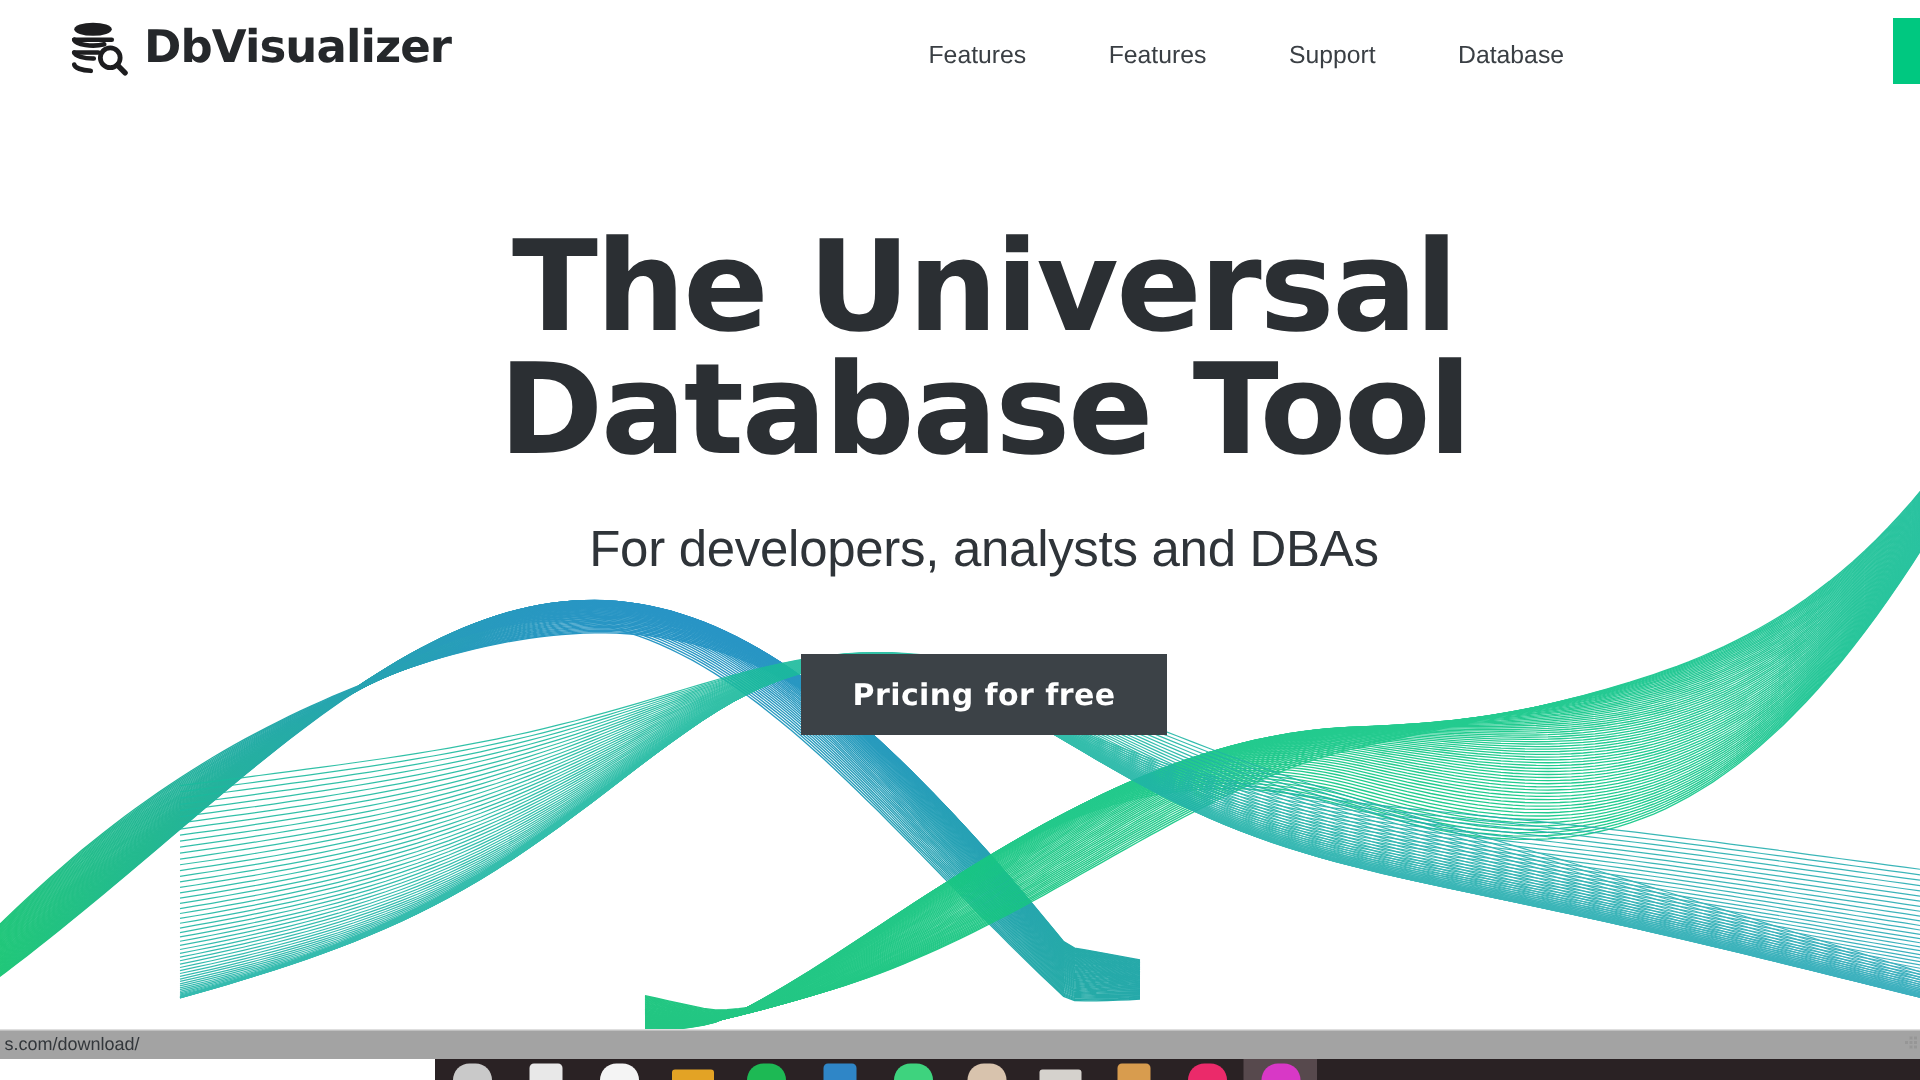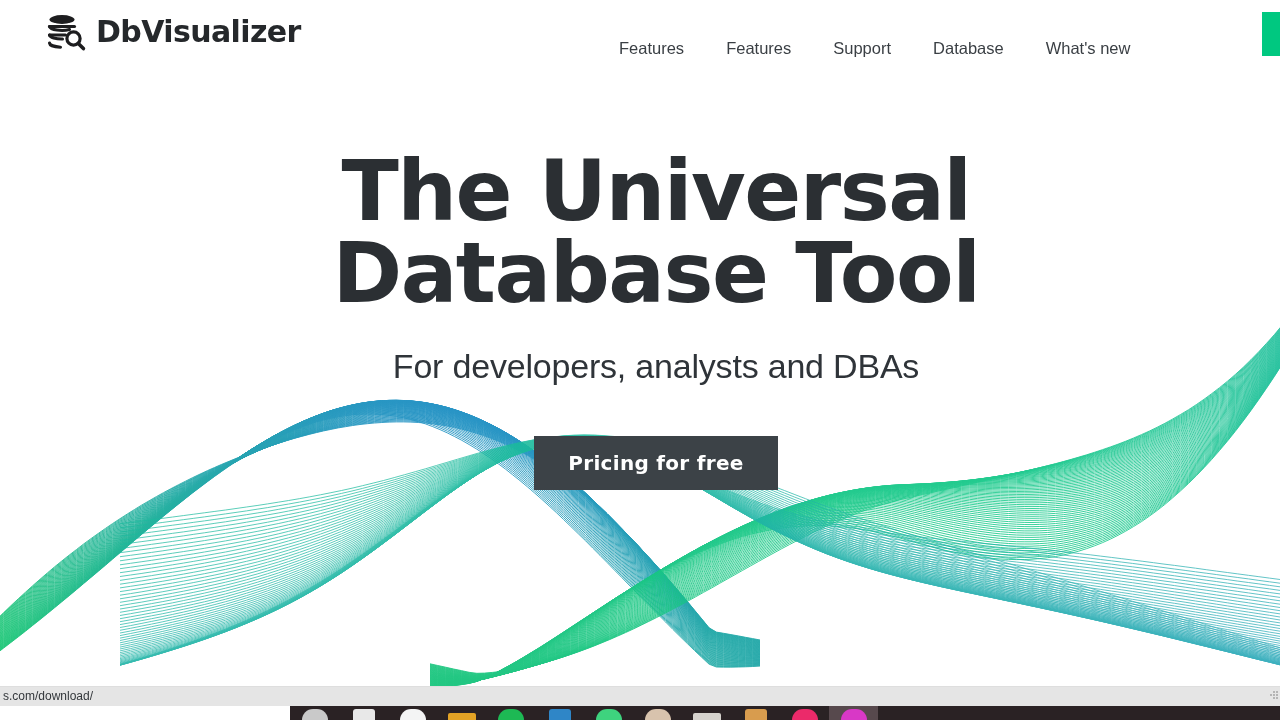--- a/index.html
+++ b/index.html
@@ -66,25 +66,25 @@
     font-weight: 700;
     letter-spacing: -0.6px;
     color: #25282b;
     line-height: 1;
     font-family: "DejaVu Sans", sans-serif;
   }
 
   #main-nav {
     position: absolute;
     left: 600px;
-    top: 15px;
+    top: 4px;
     height: 66px;
     display: flex;
     align-items: flex-end;
-    gap: 4px;
+    gap: 17px;
   }
   .nav-link {
     font-size: 16.5px;
     color: #3a3f44;
     text-decoration: none;
     padding: 0 19px;
     white-space: nowrap;
     line-height: 66px;
     display: block;
   }
@@ -151,21 +151,21 @@
     cursor: pointer;
   }
 
   
   #status-bar {
     position: absolute;
     left: 0;
     top: 686px;
     width: 1280px;
     height: 20px;
-    background: #e5e5e5;
+    background: #a3a3a3;
     border-top: 1px solid #dedede;
     z-index: 50;
   }
   #status-url {
     position: absolute;
     left: 3px;
     top: 2px;
     font-size: 12px;
     color: #33373b;
     white-space: nowrap;
@@ -455,21 +455,20 @@
           <path d="M34.3 32.4 L39.4 37.6" stroke="#1d1d1f" stroke-width="3.6" stroke-linecap="round"></path>
         </svg>
         <span id="brand-text">DbVisualizer</span>
       </a>
 
       <nav id="main-nav">
         <a class="nav-link" href="#">Features</a>
         <a class="nav-link" href="#">Features</a>
         <a class="nav-link" href="#">Support</a>
         <a class="nav-link" href="#">Database</a>
-        <a class="nav-link" href="#">What's new</a>
       </nav>
 
       <button id="header-cta">Download</button>
     </header>
 
     <section id="hero">
       <h1 id="hero-title">
         <span>The Universal</span><br>
         <span>Database Tool</span>
       </h1>

